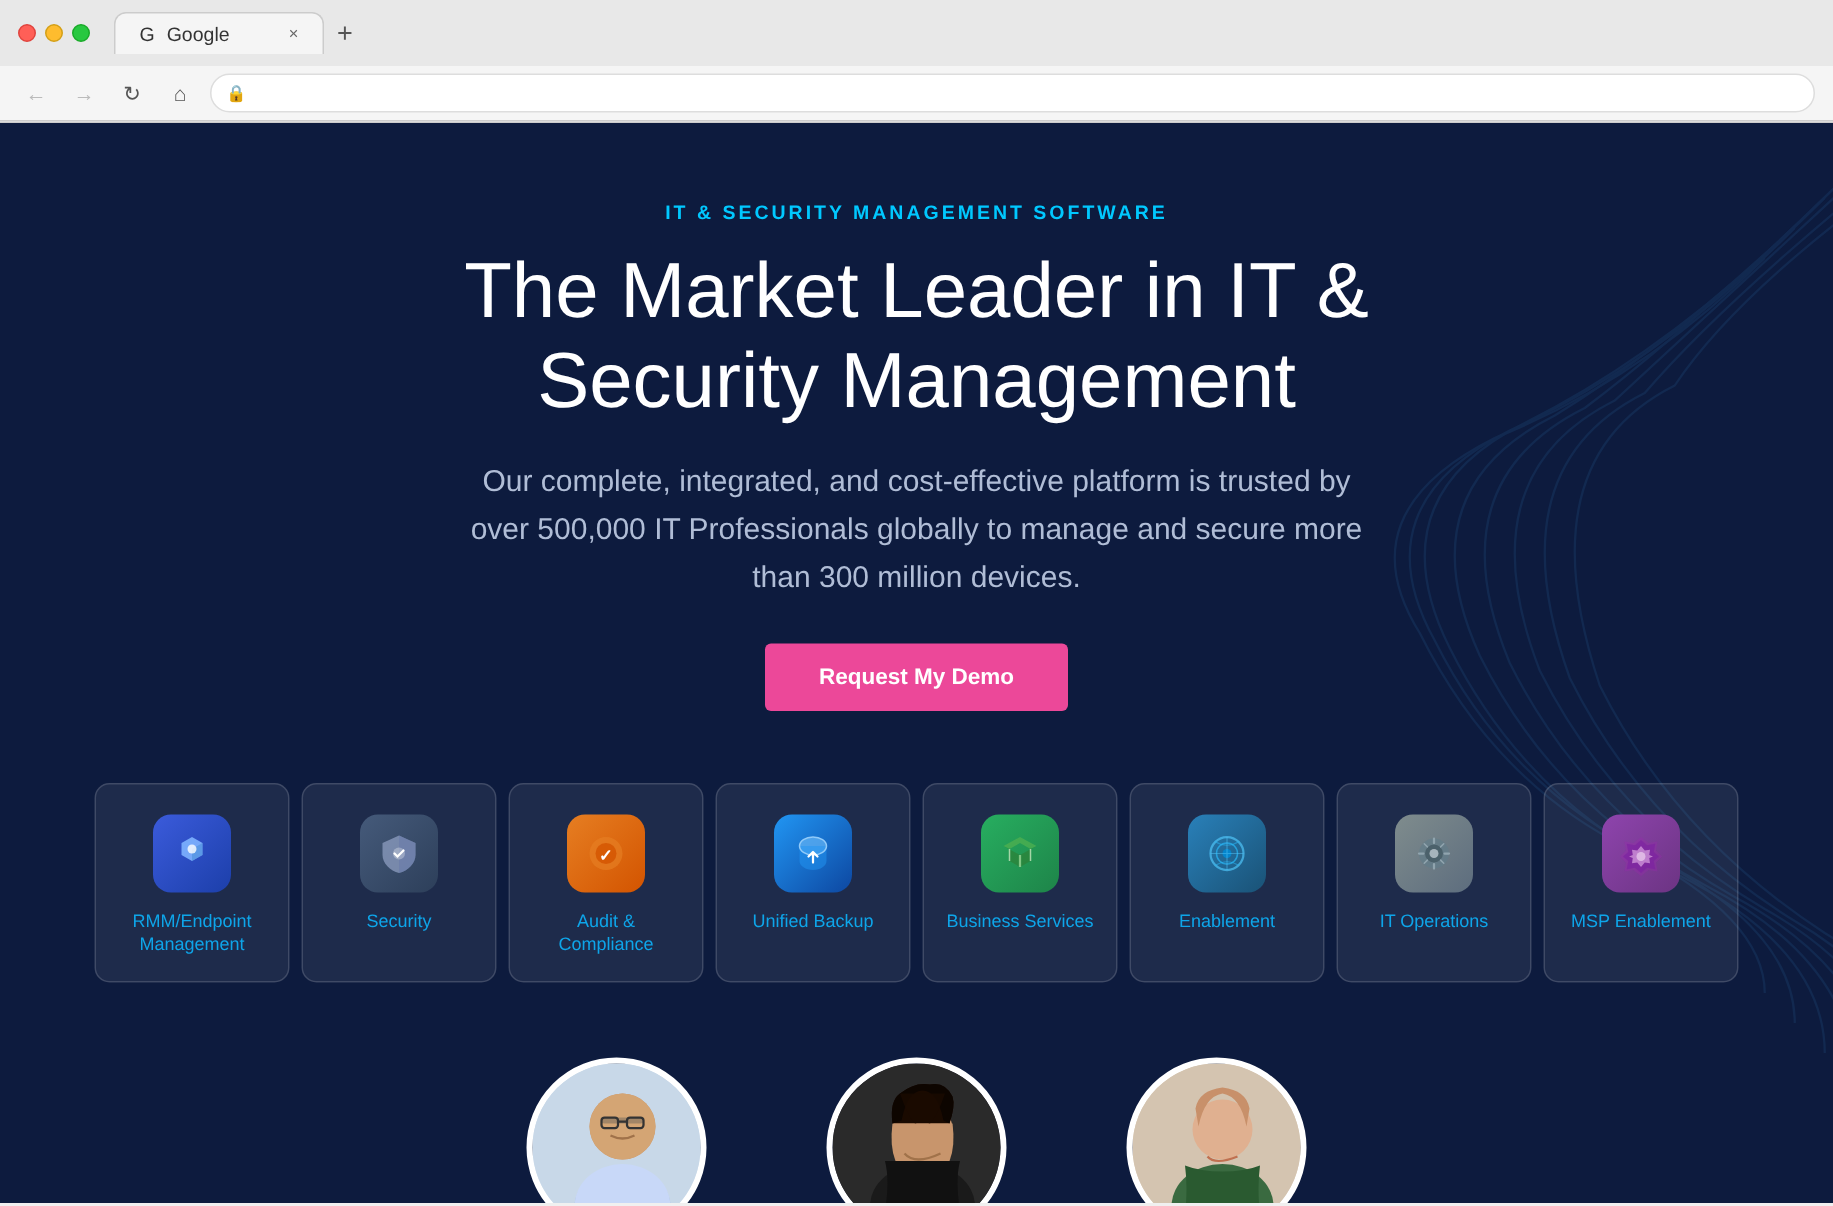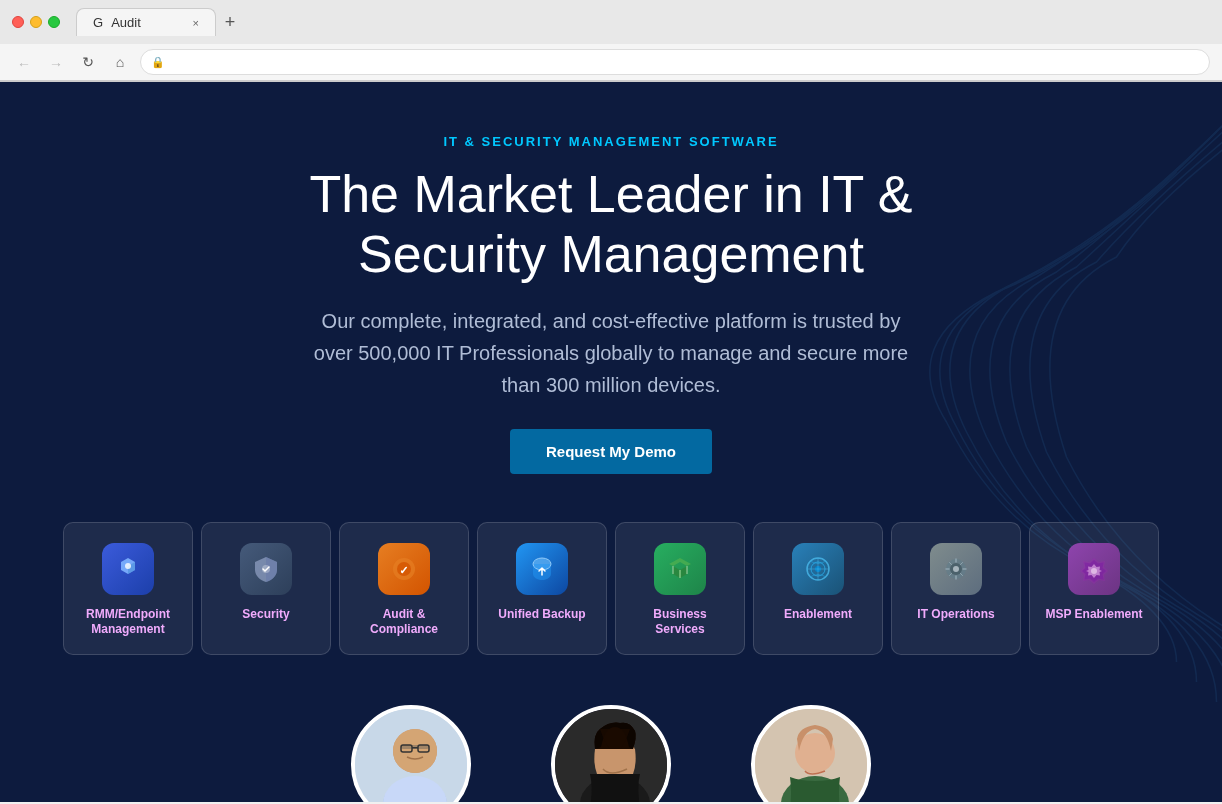--- a/index.html
+++ b/index.html
@@ -145,21 +145,21 @@
       margin-right: auto;
     }
     .hero-subtitle {
       color: #b0bdd6;
       font-size: 20px;
       line-height: 1.6;
       max-width: 600px;
       margin: 0 auto 28px;
     }
     .cta-button {
-      background: #0369a1;
+      background: #ec4899;
       color: white;
       border: none;
       padding: 14px 36px;
       border-radius: 4px;
       font-size: 15px;
       font-weight: 600;
       cursor: pointer;
       display: inline-block;
     }
 
@@ -188,23 +188,23 @@
       width: 52px;
       height: 52px;
       margin: 0 auto 12px;
       border-radius: 12px;
       display: flex;
       align-items: center;
       justify-content: center;
       font-size: 26px;
     }
     .card-label {
-      color: #f0abfc;
+      color: #0ea5e9;
       font-size: 12px;
-      font-weight: 700;
+      font-weight: 400;
       line-height: 1.3;
     }
 
     
     .testimonials {
       display: flex;
       justify-content: center;
       gap: 80px;
       padding: 20px;
       position: relative;
@@ -237,21 +237,21 @@
   <div class="title-bar">
     <div class="traffic-lights">
       <div class="traffic-light tl-red"></div>
       <div class="traffic-light tl-yellow"></div>
       <div class="traffic-light tl-green"></div>
     </div>
     <div style="flex:1; display:flex; align-items:flex-end; gap:0; margin-left: 8px;">
       <div class="tab-bar" style="flex:1; background:transparent; padding:0; display:flex; align-items:flex-end;">
         <div class="tab">
           <span style="font-size:13px;">G</span>
-          <span>Audit</span>
+          <span>Google</span>
           <span class="tab-close">×</span>
         </div>
         <div class="new-tab-btn">+</div>
       </div>
     </div>
   </div>
 
   <div class="address-bar">
     <div class="nav-btn disabled">←</div>
     <div class="nav-btn disabled">→</div>

